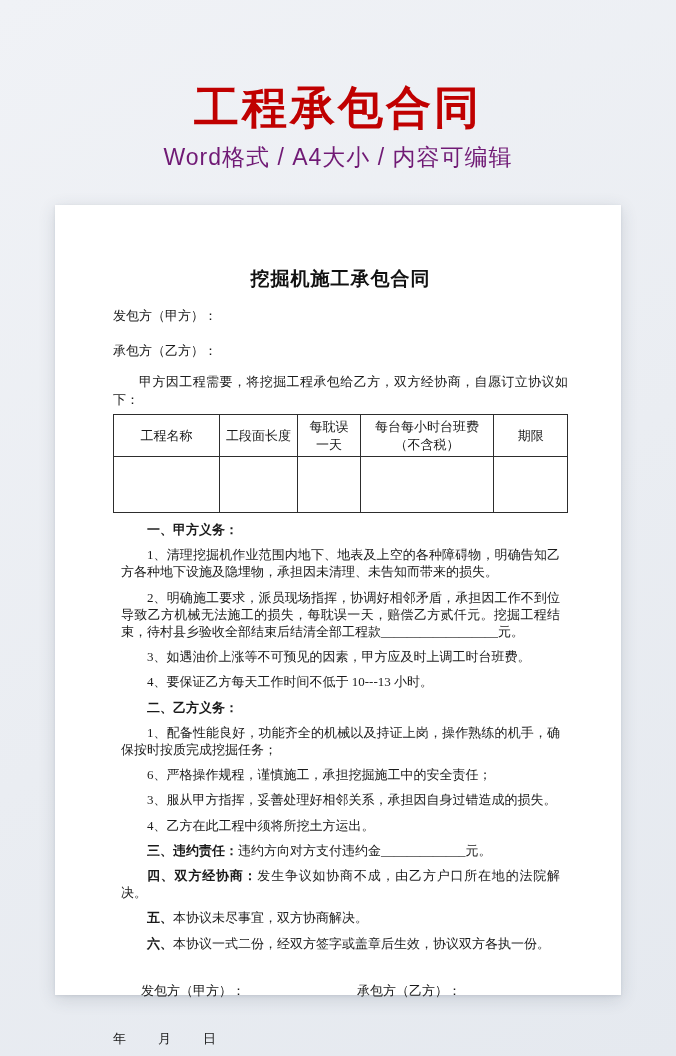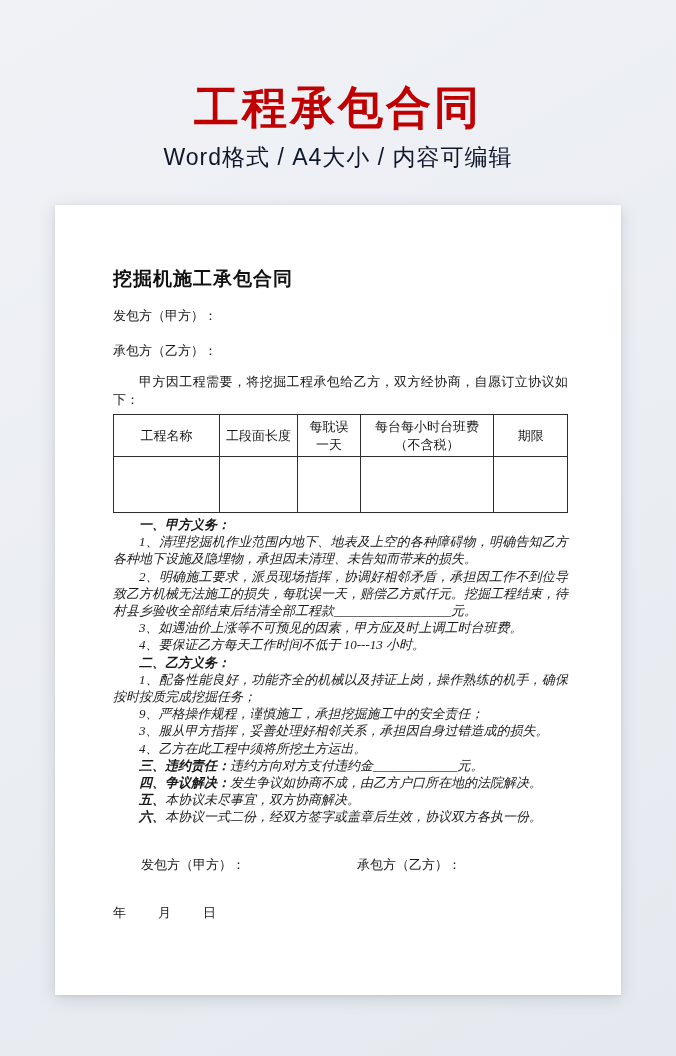--- a/index.html
+++ b/index.html
@@ -21,35 +21,36 @@
     line-height: 1;
     letter-spacing: 3px;
     color: #c00000;
   }
   .banner-subtitle {
     margin-top: 16px;
     font-family: "Liberation Sans", "DejaVu Sans", sans-serif;
     font-size: 23px;
     line-height: 1;
     letter-spacing: 1px;
-    color: #0f172a;
+    color: #701a75;
   }
 
   
   .page {
     box-sizing: border-box;
     width: 566px; height: 790px;
     margin: 36px auto 0;
     background: #ffffff;
     box-shadow: 0 4px 16px rgba(50, 60, 80, 0.16), 0 1px 3px rgba(50, 60, 80, 0.10);
     padding: 48px 53px 0 58px;
   }
 
   .doc-title {
     margin: 12px 0 0;
+    text-align: center;
     font-family: "Liberation Sans", "DejaVu Sans", sans-serif;
     font-weight: 700;
     font-size: 19px;
     line-height: 27px;
     letter-spacing: 1px;
     color: #111;
   }
 
   .party-line { margin: 0; font-size: 13px; line-height: 18px; }
   .party-a { margin-top: 15px; }
@@ -79,26 +80,25 @@
     line-height: 18px;
     padding: 2px 6px;
     box-sizing: border-box;
   }
   table.contract th { height: 42px; }
   table.contract td { height: 56px; }
 
   
   .clauses { margin-top: 3px; }
   .clause {
-    margin: 0;
+    margin: 8px;
     font-size: 13px;
     line-height: 17.2px;
     text-indent: 2em;
     text-align: justify;
-    font-style: italic;
   }
   .clause b { font-weight: 700; }
 
   
   .sig-row { display: flex; margin-top: 30px; font-size: 13px; line-height: 18px; }
   .sig-a { margin-left: 28px; }
   .sig-b { margin-left: 112px; }
   .date-line {
     margin-top: 30px;
     text-align: left;
@@ -154,25 +154,25 @@
   </table>
 
   <div class="clauses">
     <p class="clause"><b>一、甲方义务：</b><span></span></p>
     <p class="clause"><b></b><span>1、清理挖掘机作业范围内地下、地表及上空的各种障碍物，明确告知乙方各种地下设施及隐埋物，承担因未清理、未告知而带来的损失。</span></p>
     <p class="clause"><b></b><span>2、明确施工要求，派员现场指挥，协调好相邻矛盾，承担因工作不到位导致乙方机械无法施工的损失，每耽误一天，赔偿乙方贰仟元。挖掘工程结束，待村县乡验收全部结束后结清全部工程款__________________元。</span></p>
     <p class="clause"><b></b><span>3、如遇油价上涨等不可预见的因素，甲方应及时上调工时台班费。</span></p>
     <p class="clause"><b></b><span>4、要保证乙方每天工作时间不低于 10---13 小时。</span></p>
     <p class="clause"><b>二、乙方义务：</b><span></span></p>
     <p class="clause"><b></b><span>1、配备性能良好，功能齐全的机械以及持证上岗，操作熟练的机手，确保按时按质完成挖掘任务；</span></p>
-    <p class="clause"><b></b><span>9、严格操作规程，谨慎施工，承担挖掘施工中的安全责任；</span></p>
+    <p class="clause"><b></b><span>6、严格操作规程，谨慎施工，承担挖掘施工中的安全责任；</span></p>
     <p class="clause"><b></b><span>3、服从甲方指挥，妥善处理好相邻关系，承担因自身过错造成的损失。</span></p>
     <p class="clause"><b></b><span>4、乙方在此工程中须将所挖土方运出。</span></p>
     <p class="clause"><b>三、违约责任：</b><span>违约方向对方支付违约金_____________元。</span></p>
-    <p class="clause"><b>四、争议解决：</b><span>发生争议如协商不成，由乙方户口所在地的法院解决。</span></p>
+    <p class="clause"><b>四、双方经协商：</b><span>发生争议如协商不成，由乙方户口所在地的法院解决。</span></p>
     <p class="clause"><b>五、</b><span>本协议未尽事宜，双方协商解决。</span></p>
     <p class="clause"><b>六、</b><span>本协议一式二份，经双方签字或盖章后生效，协议双方各执一份。</span></p>
   </div>
 
   <div class="sig-row">
     <span class="sig-a">发包方（甲方）：</span>
     <span class="sig-b">承包方（乙方）：</span>
   </div>
 
   <div class="date-line">年　　月　　日</div>

